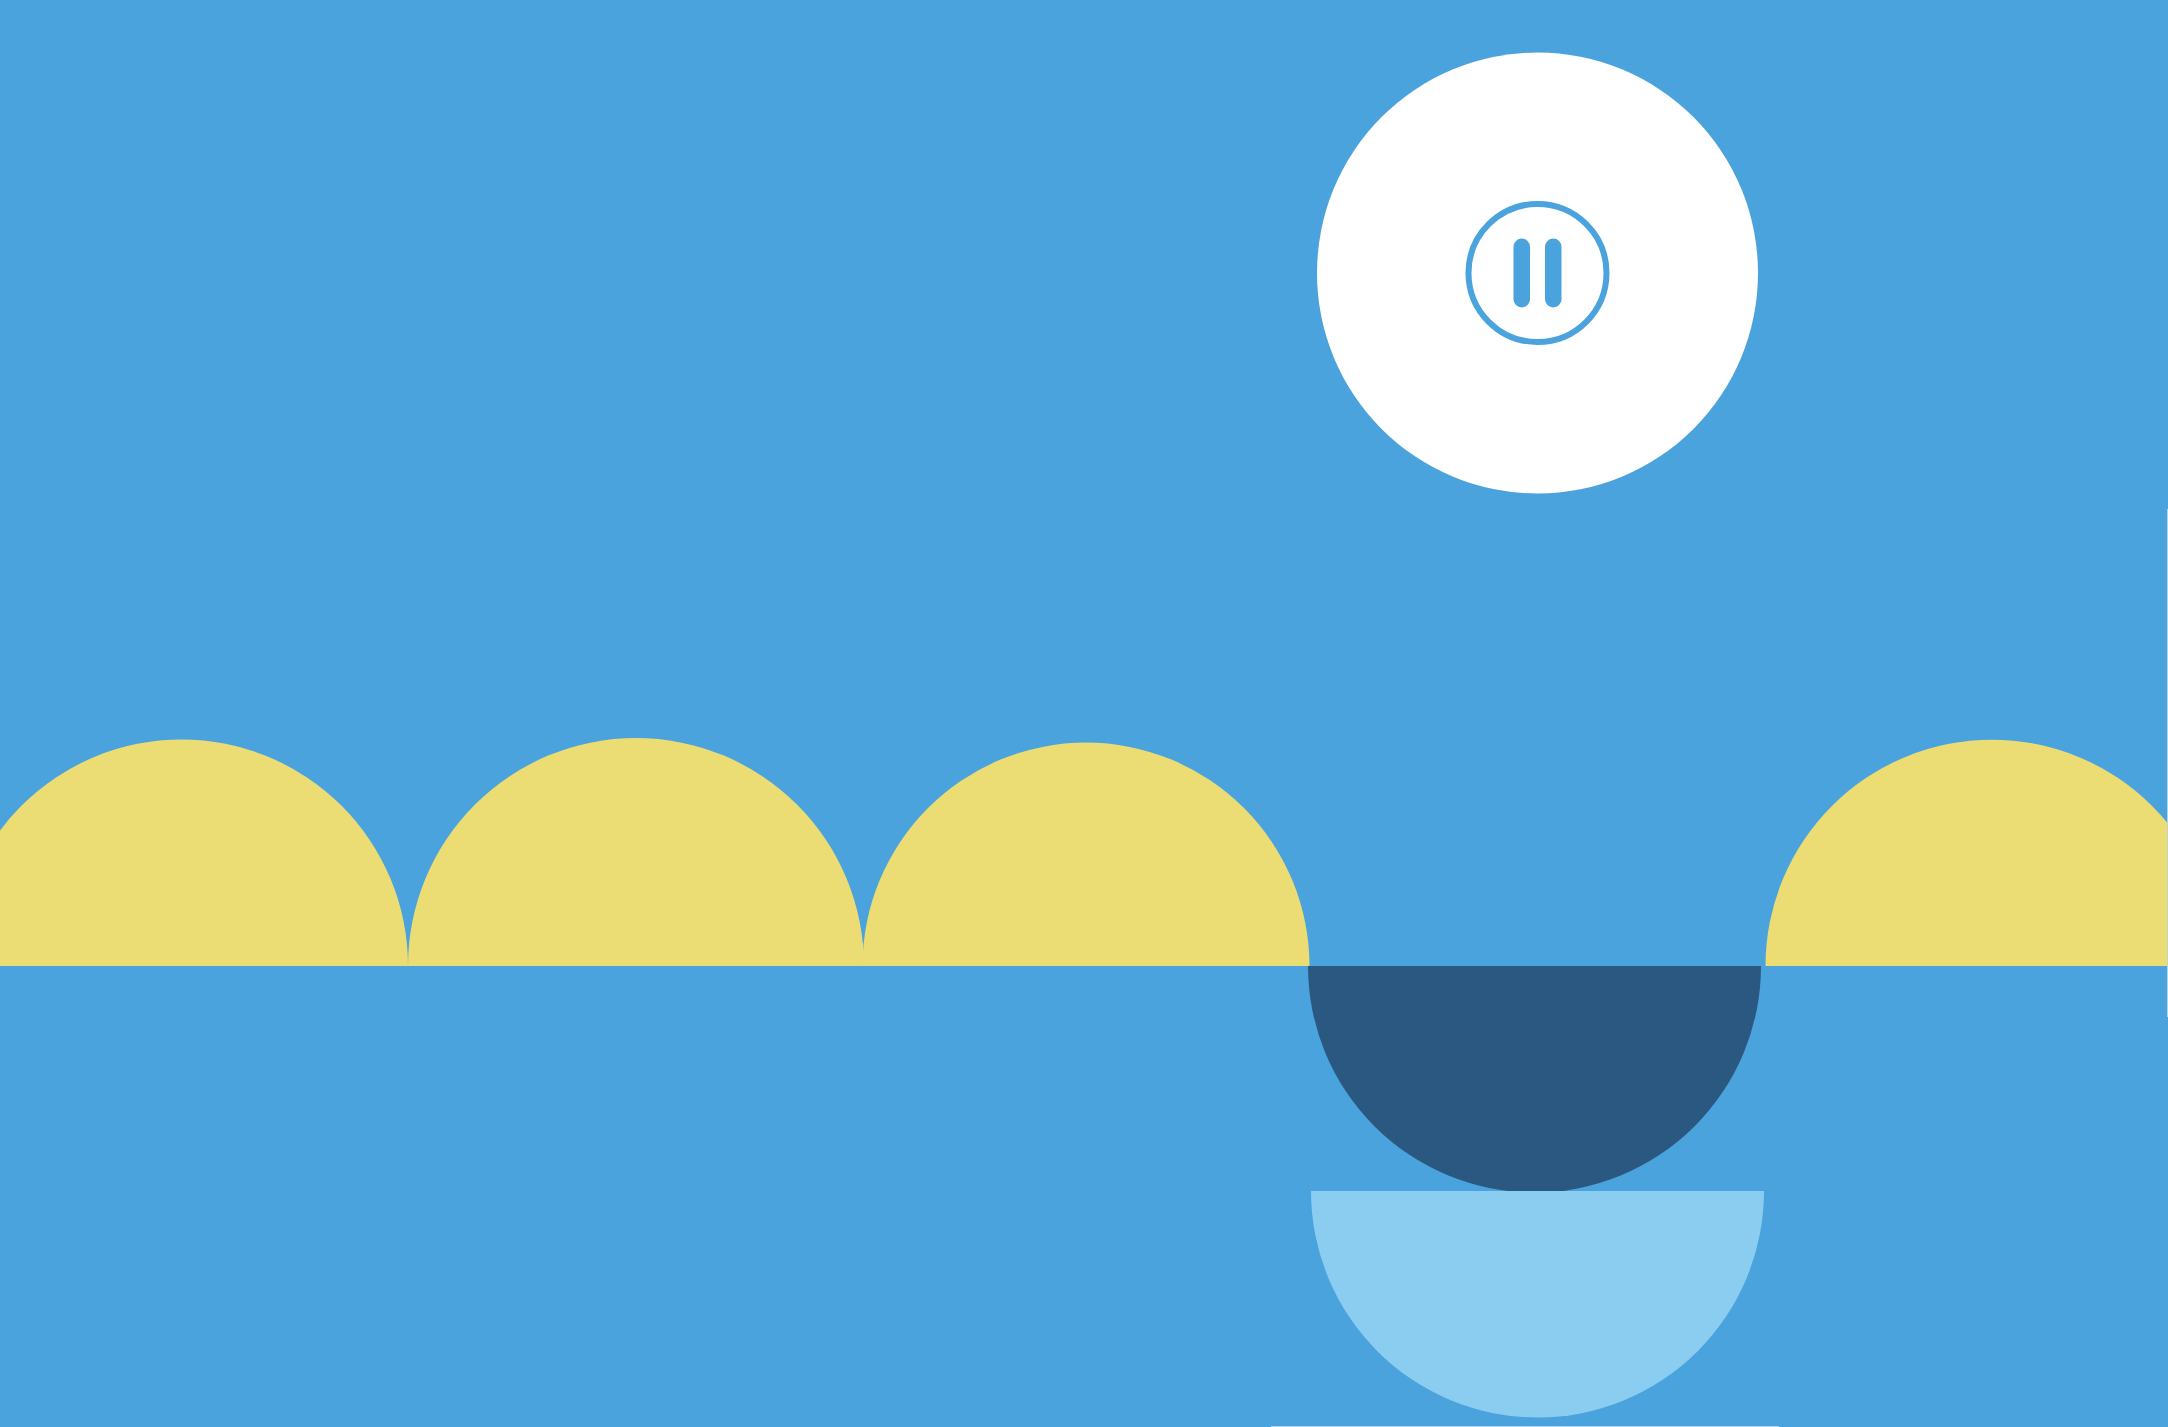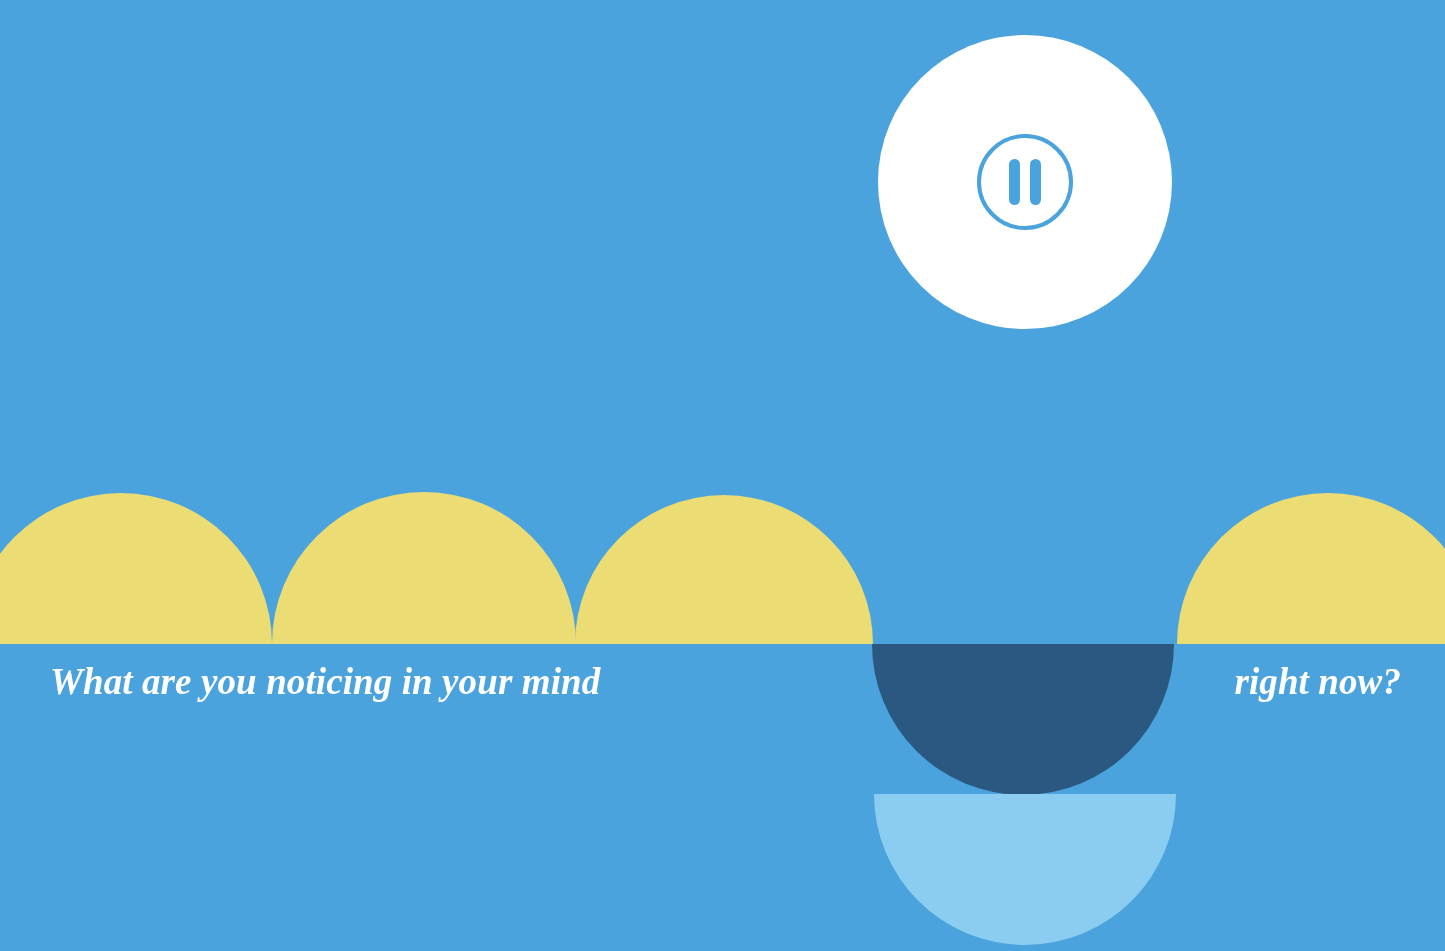--- a/index.html
+++ b/index.html
@@ -101,18 +101,14 @@
     <path fill="#8bcdf0" d="M 874 794 A 151 151 0 0 0 1176 794 Z"></path>
   </svg>
 
   <div class="pause-button" role="button" aria-label="Pause" title="Pause">
     <span class="pause-glyph">
       <span class="pause-bar"></span>
       <span class="pause-bar"></span>
     </span>
   </div>
 
-  <div class="caption-band">
-    <span class="caption-text caption-left">What are you noticing in your mind</span>
-    <span class="caption-text caption-right">right now?</span>
-  </div>
 
 </div>
 
 </body></html>

